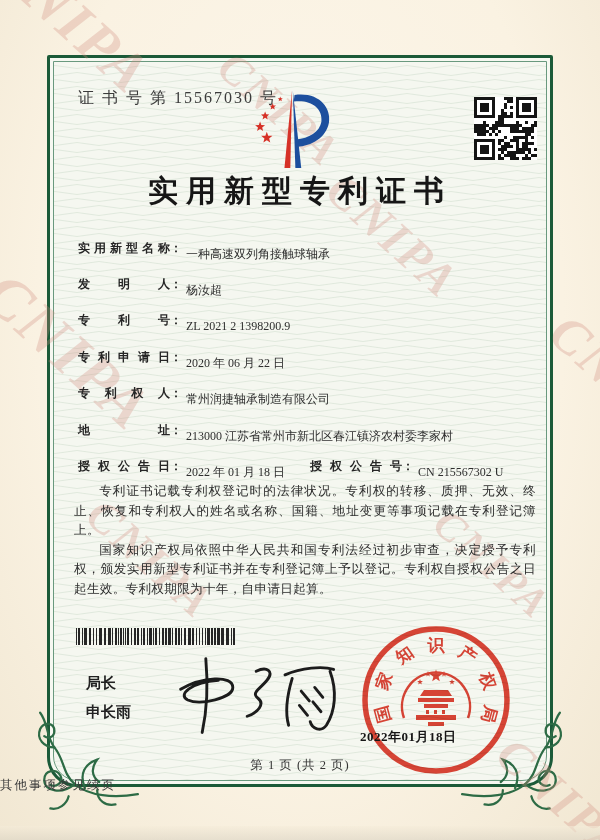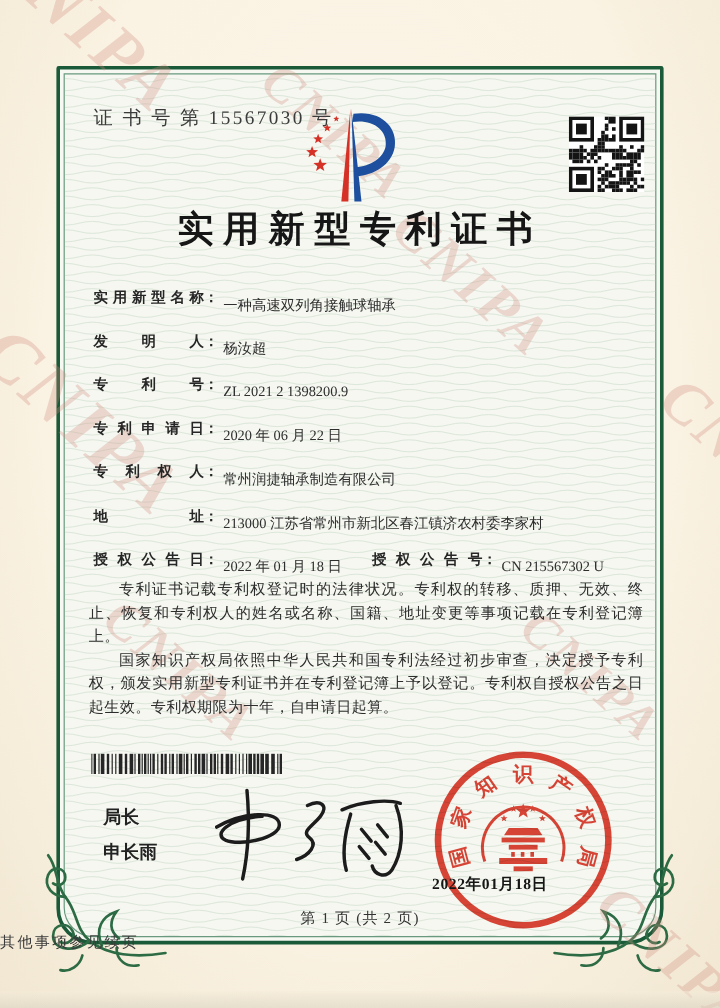--- a/index.html
+++ b/index.html
@@ -39,21 +39,21 @@
   .pair2{position:absolute;left:232px;top:0;height:100%;}
   .flabel{display:inline-block;width:92px;text-align:justify;text-align-last:justify;font-weight:600;color:#262626;}
   .fcolon{font-weight:600;color:#262626;}
   .fval{margin-left:4px;margin-top:12px;}
 
   .paras{left:74px;top:482px;width:462px;font-size:12.6px;line-height:19.6px;
          color:#2d2d2d;text-align:justify;letter-spacing:.3px;}
   .paras p{margin:0;text-indent:2em;}
 
   .barcode{left:76px;top:628px;}
-  .director{left:86px;top:668px;font-family:Liberation Serif, serif;
+  .director{left:86px;top:668px;font-family:Liberation Sans, sans-serif;
             font-size:15px;font-weight:600;color:#222;line-height:29px;}
   .signature{left:150px;top:652px;width:198px;height:88px;}
 
   .seal{left:358px;top:622px;width:156px;height:156px;mix-blend-mode:multiply;opacity:.93;}
   .seal-ring{position:absolute;left:0;top:0;width:156px;height:156px;}
   .seal-ring span{position:absolute;left:50%;top:50%;font-size:17px;font-weight:700;
                   color:#dd3829;font-family:"Liberation Serif",serif;}
   .seal-date{left:360px;top:728px;width:152px;text-align:left;font-size:13px;font-weight:700;
              color:#161616;letter-spacing:.5px;}
 

